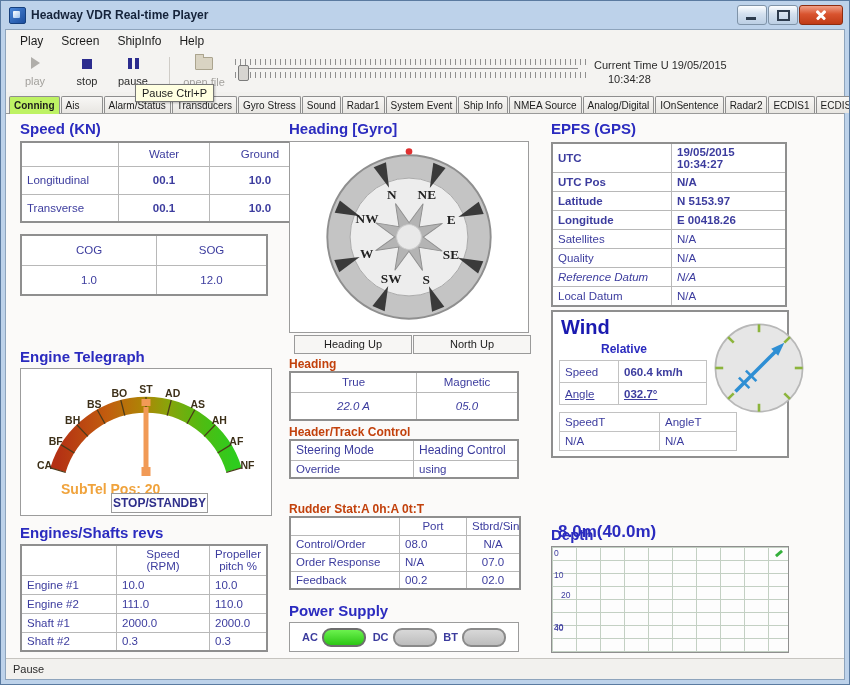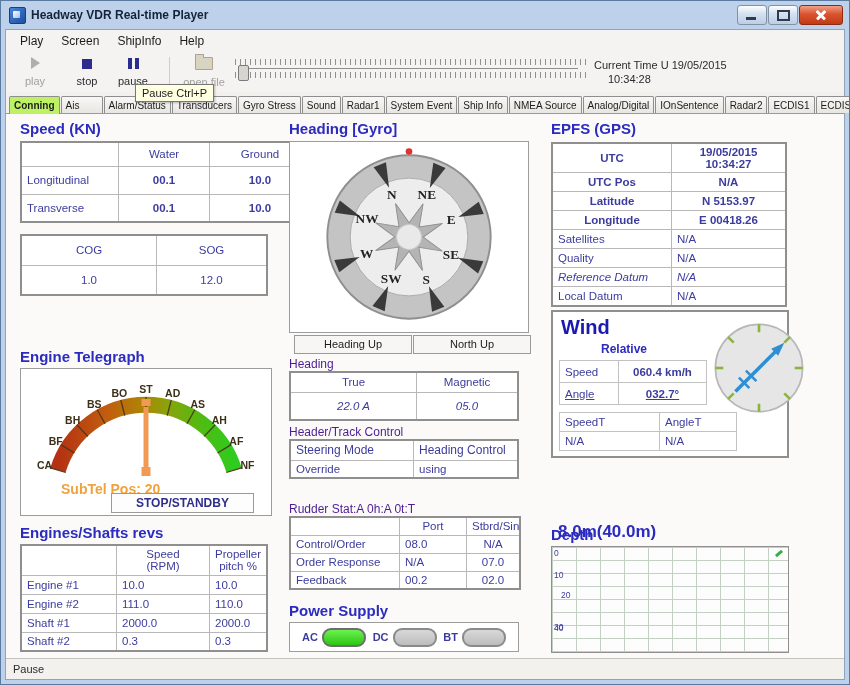--- a/index.html
+++ b/index.html
@@ -55,34 +55,34 @@
   
   .tabbar{position:absolute;left:0;top:62px;right:0;height:21px;border-bottom:1px solid #9a9a9a;
           display:flex;align-items:flex-end;padding-left:3px;background:#f2f1ee;}
   .tab{font-size:10px;color:#1c1c1c;border:1px solid #8e8e8e;border-bottom:none;
        border-radius:2px 2px 0 0;padding:3px 4px 2px;background:linear-gradient(#f8f7f5,#e8e6e2);
        margin-right:1px;white-space:nowrap;cursor:pointer;}
   .tab.active{font-weight:700;background:#bef264;padding-bottom:3px;margin-bottom:-1px;}
   
   .content{position:absolute;left:0;top:84px;right:0;bottom:20px;background:#fbfaf9;overflow:hidden;}
   .ptitle{font-size:15px;font-weight:700;color:#2b2bbf;}
-  .stitle{font-size:12px;font-weight:400;color:#4c1d95;}
+  .stitle{font-size:12px;font-weight:700;color:#c2410c;}
   .vtable{border-collapse:collapse;background:#fff;border:2px solid #8f8f8f;
           color:#3c3c9e;font-size:11.5px;table-layout:fixed;}
   .vtable td{border:1px solid #b8b8b8;padding:2px 5px;overflow:hidden;}
   .lttable{border-collapse:collapse;background:#fff;border:1px solid #a8a8a8;
           color:#3c3c9e;font-size:11.5px;table-layout:fixed;}
   .lttable td{border:1px solid #c2c2c2;padding:2px 5px;overflow:hidden;}
-  .c{text-align:center;} .b{font-weight:700;text-align:center;}
+  .c{text-align:center;} .b{font-weight:700;}
   .pre{white-space:pre-line;}
   .abs{position:absolute;}
   .panelbox{background:#fff;border:1px solid #9c9c9c;box-sizing:border-box;}
   .subtel{font-size:14px;font-weight:600;color:#f0a33c;}
   .modebtn{display:inline-block;border:1px solid #9a9a9a;background:#fdfdfd;color:#2f2f8a;
-           font-size:12px;font-weight:700;padding:2px 24px;cursor:pointer;}
+           font-size:12px;font-weight:700;padding:2px 1px;cursor:pointer;}
   .updnbtn{display:inline-block;width:116px;height:17px;line-height:17px;text-align:center;
            border:1px solid #9a9a9a;background:#f7f6f4;color:#1c1c1c;font-size:11px;cursor:pointer;}
   .pill{display:inline-block;width:40px;height:15px;border:2px solid #8a8a8a;border-radius:9px;
         background:linear-gradient(#d8d8d8,#bdbdbd);vertical-align:middle;}
   .pill.on{background:linear-gradient(#6bf24e,#2cc614);border-color:#6d6d6d;}
   .plabel{font-size:11px;color:#3c3c9e;font-weight:600;vertical-align:middle;margin-right:4px;}
   .depth-grid{position:absolute;background:#fdfdfd;border:1px solid #8f8f8f;box-sizing:border-box;
       background-image:repeating-linear-gradient(90deg,#c3d0c3 0 1px,transparent 1px 24px),
                        repeating-linear-gradient(180deg,#c3d0c3 0 1px,transparent 1px 13px);}
   .depth-axis{position:absolute;font-size:8.5px;color:#3c3c9e;left:2px;}

